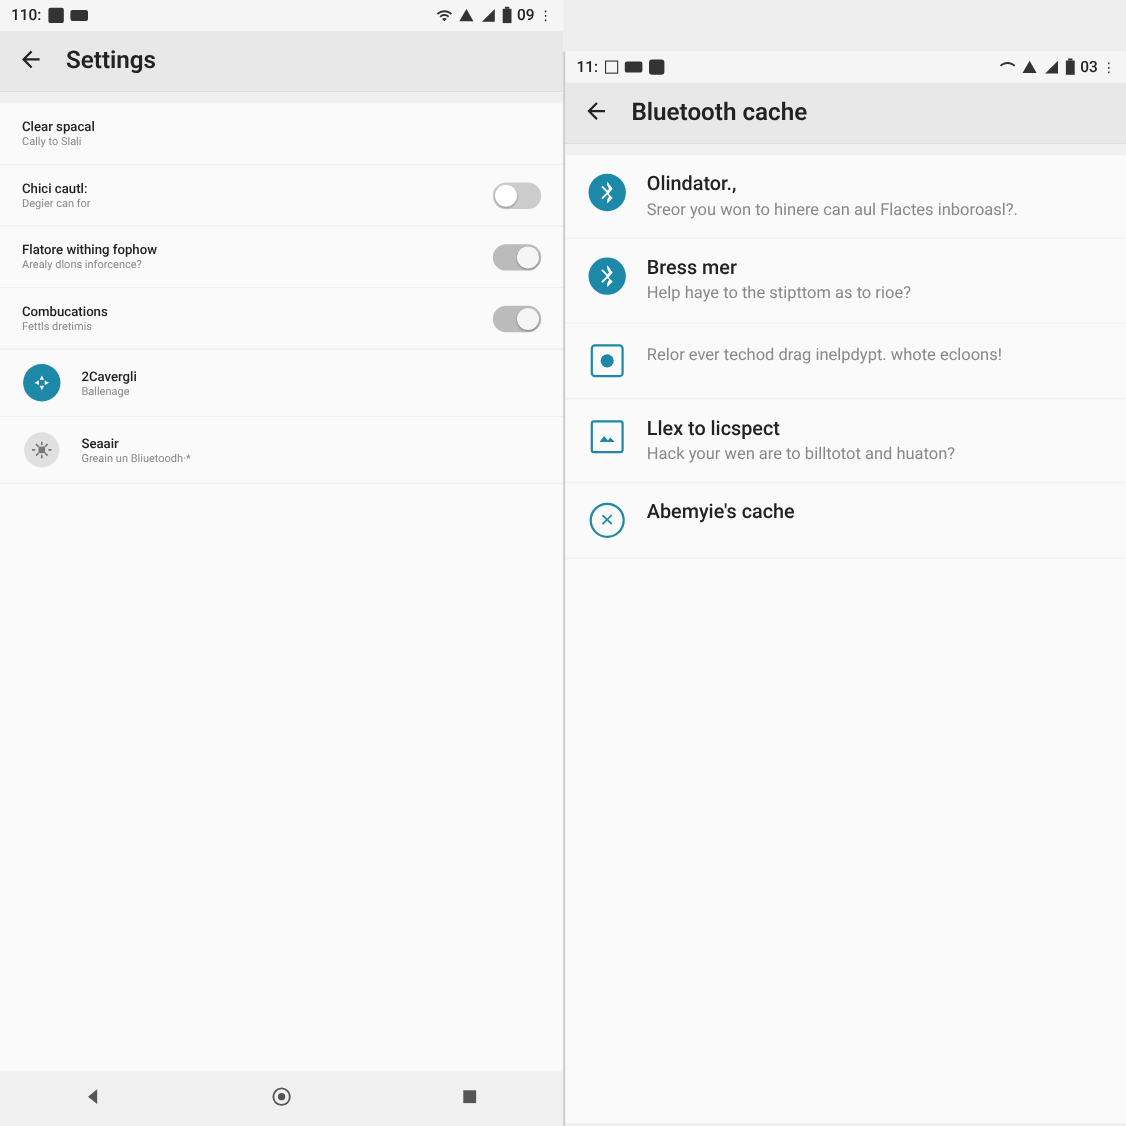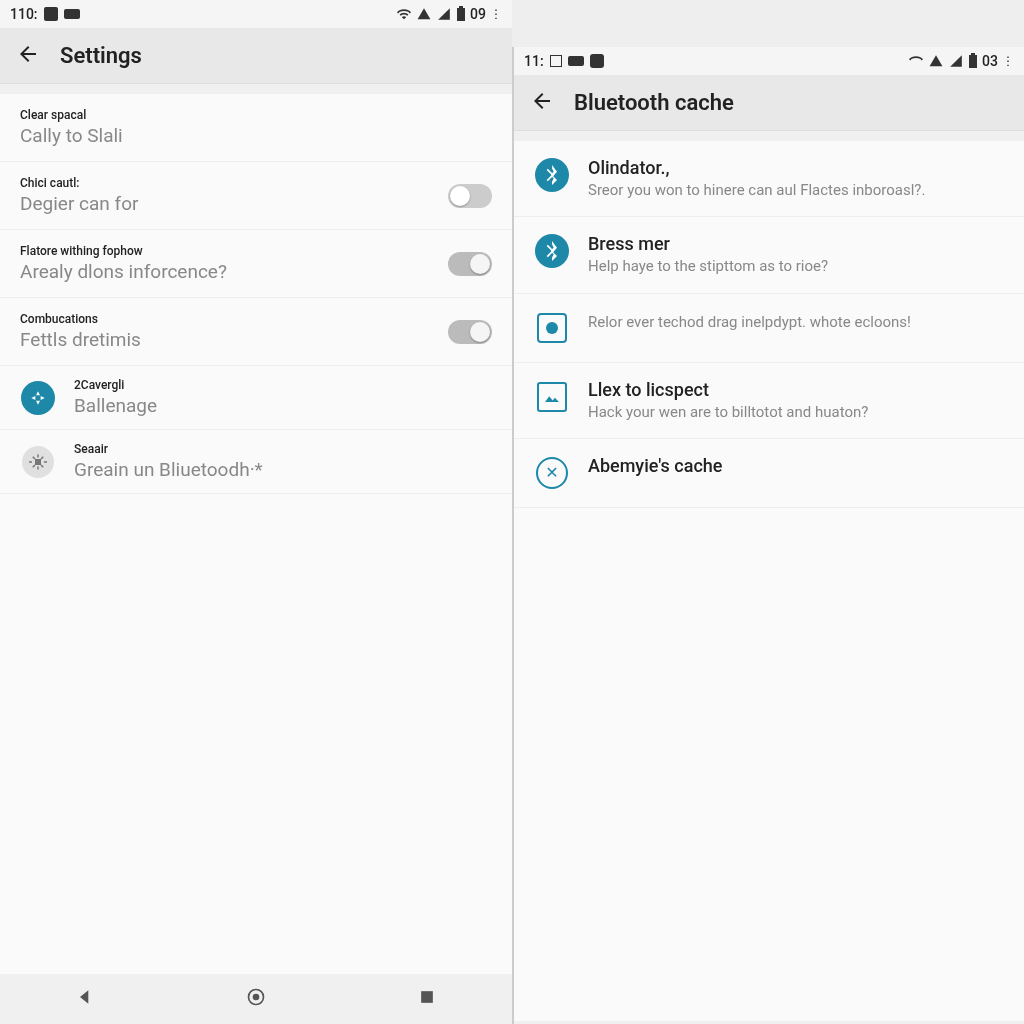--- a/index.html
+++ b/index.html
@@ -19,21 +19,21 @@
     .app-bar { height:56px; background:#e8e8e8; display:flex; align-items:center; padding:0 16px; gap:20px; border-bottom:1px solid #ddd; }
     .back-btn svg { width:24px; height:24px; }
     .app-title { font-size:22px; font-weight:600; color:#222; }
 
     
     .content { flex:1; background:#fafafa; overflow:hidden; }
 
     .row { padding:14px 20px; border-bottom:1px solid #eee; display:flex; align-items:center; justify-content:space-between; }
     .row-text { flex:1; }
     .row-title { font-size:12px; color:#222; font-weight:500; }
-    .row-sub { font-size:19px; color:#888; margin-top:2px; }
+    .row-sub { font-size:10px; color:#888; margin-top:2px; }
     .row-right { margin-left:10px; }
 
     
     .toggle { width:44px; height:24px; background:#ccc; border-radius:12px; position:relative; }
     .toggle .knob { width:20px; height:20px; background:#fff; border-radius:50%; position:absolute; top:2px; left:2px; box-shadow:0 1px 2px rgba(0,0,0,.3); }
     .toggle.on .knob { left:22px; background:#f5f5f5; }
     .toggle.on { background:#bbb; }
 
     
     .irow { display:flex; align-items:flex-start; padding:16px 20px; gap:18px; border-bottom:1px solid #eee; }

